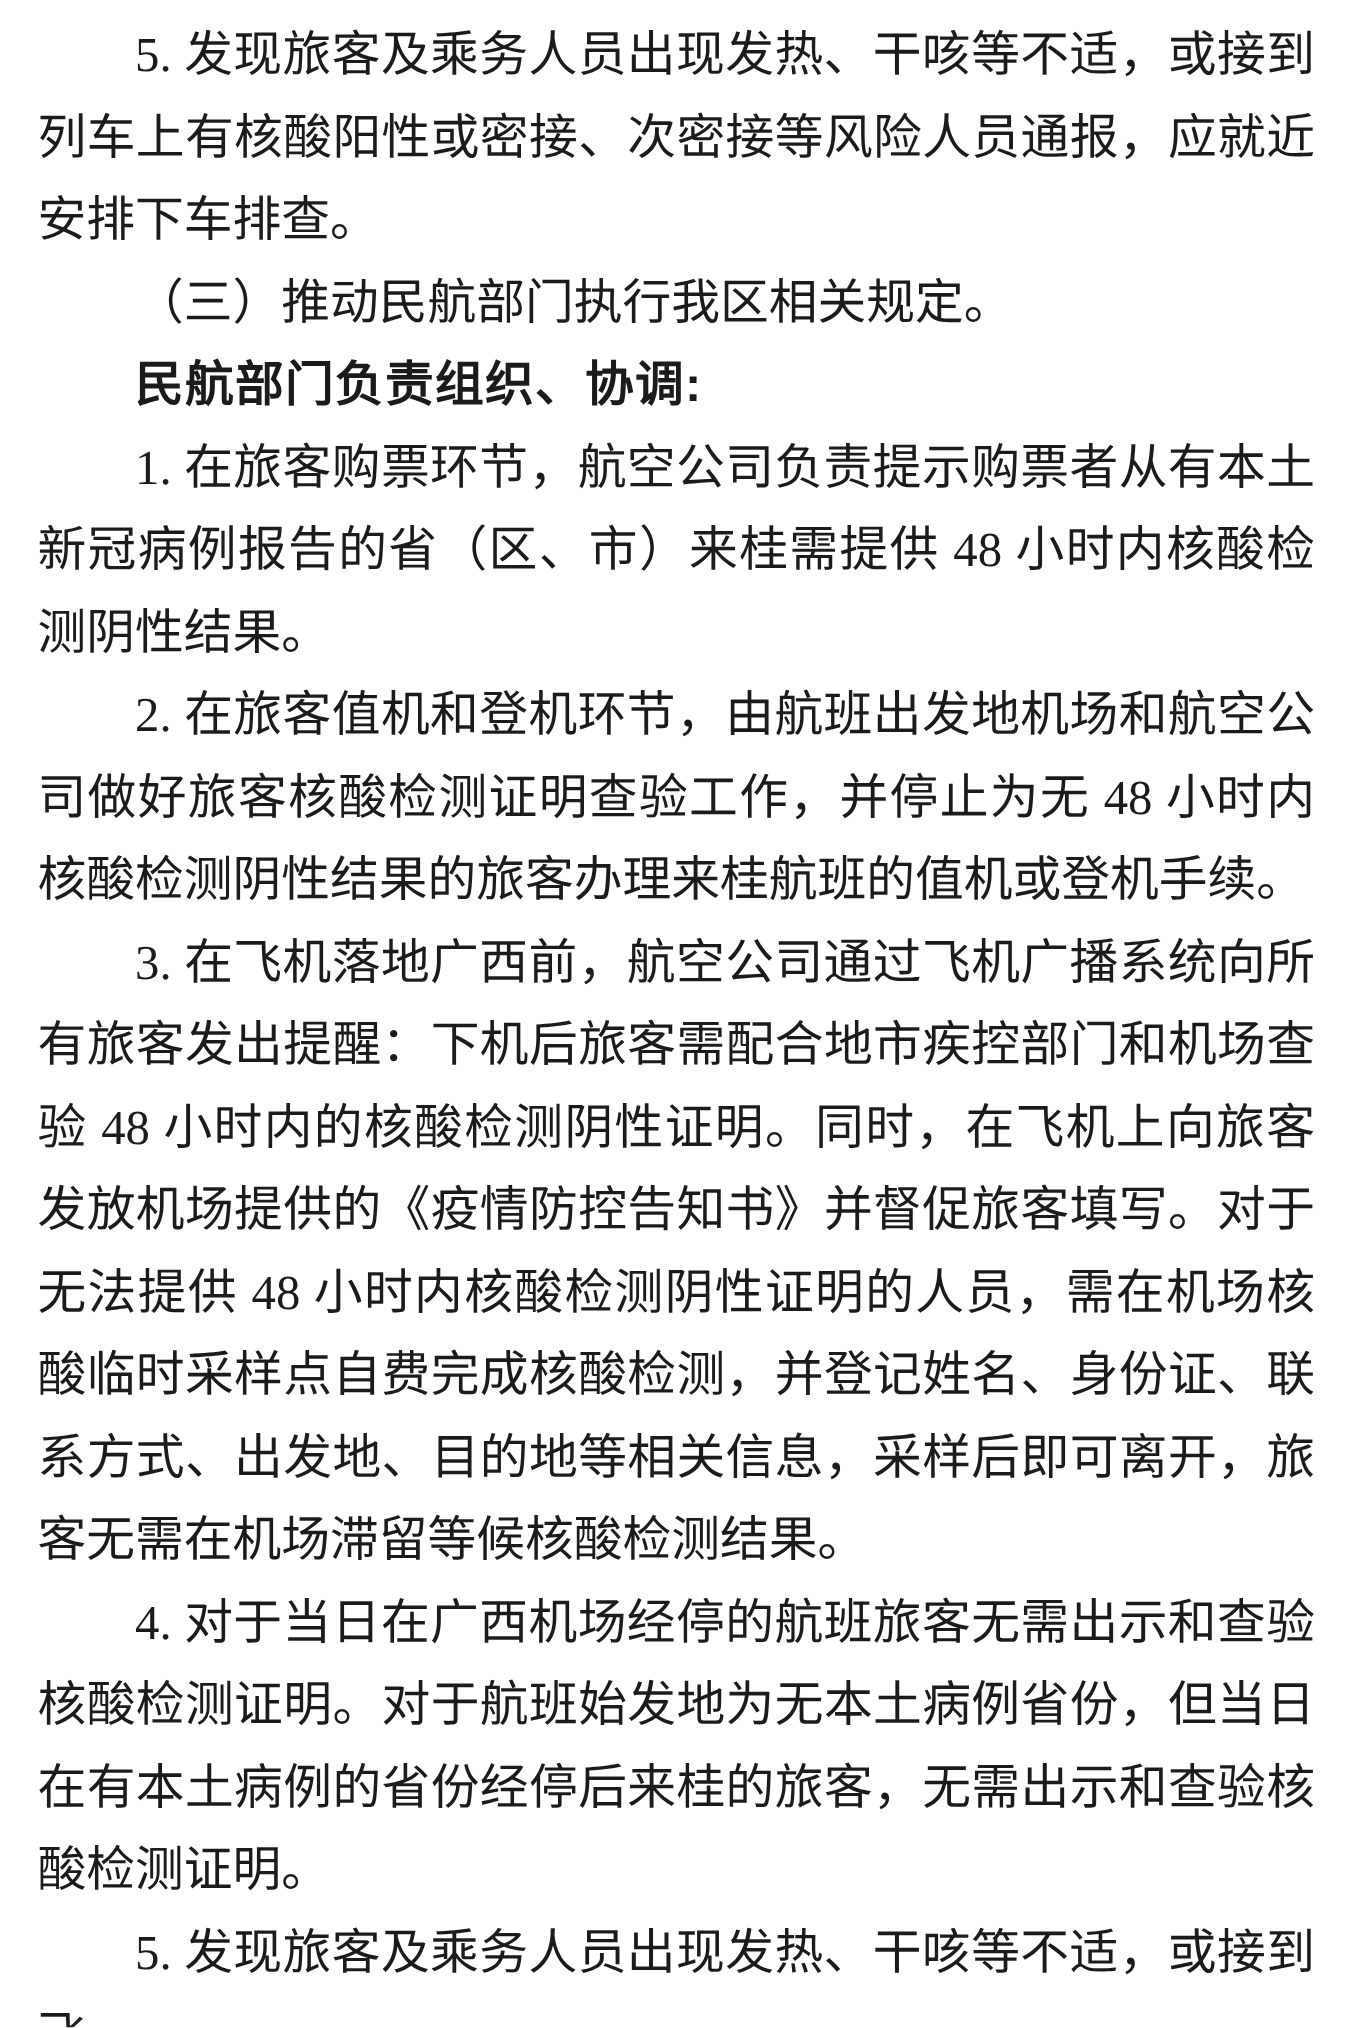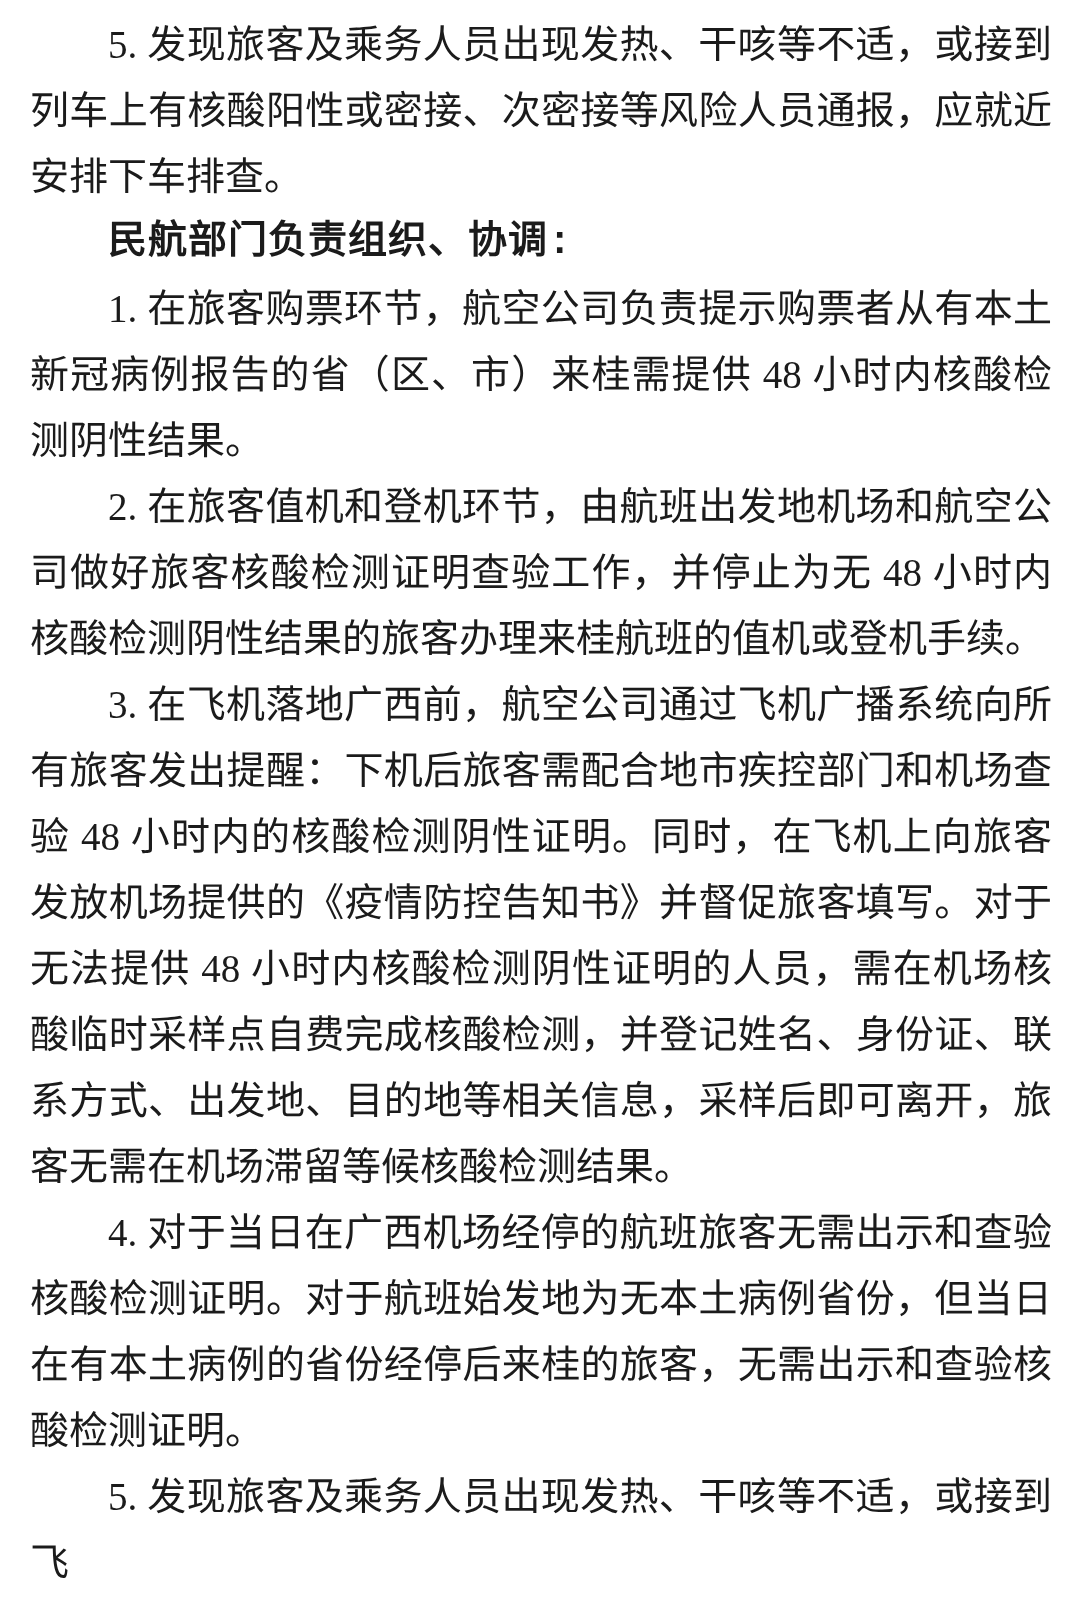--- a/index.html
+++ b/index.html
@@ -29,31 +29,32 @@
   }
   .doc p {
     margin: 0;
     padding: 0;
     text-indent: 2em;
   }
   .doc p.heading-kai {
     font-weight: 500;
   }
   .doc p.heading-bold {
-    font-family: Liberation Mono, monospace;
+    font-family: Liberation Sans, sans-serif;
     font-weight: bold;
     letter-spacing: 1px;
   }
 </style>
 </head>
 <body>
 
 <div class="page">
   <div class="doc">
     <p class="body">5. 发现旅客及乘务人员出现发热、干咳等不适，或接到列车上有核酸阳性或密接、次密接等风险人员通报，应就近安排下车排查。</p>
+    <p class="heading-kai">（三）推动民航部门执行我区相关规定。</p>
     <p class="heading-bold">民航部门负责组织、协调:</p>
     <p class="body">1. 在旅客购票环节，航空公司负责提示购票者从有本土新冠病例报告的省（区、市）来桂需提供 48 小时内核酸检测阴性结果。</p>
     <p class="body">2. 在旅客值机和登机环节，由航班出发地机场和航空公司做好旅客核酸检测证明查验工作，并停止为无 48 小时内核酸检测阴性结果的旅客办理来桂航班的值机或登机手续。</p>
     <p class="body">3. 在飞机落地广西前，航空公司通过飞机广播系统向所有旅客发出提醒：下机后旅客需配合地市疾控部门和机场查验 48 小时内的核酸检测阴性证明。同时，在飞机上向旅客发放机场提供的《疫情防控告知书》并督促旅客填写。对于无法提供 48 小时内核酸检测阴性证明的人员，需在机场核酸临时采样点自费完成核酸检测，并登记姓名、身份证、联系方式、出发地、目的地等相关信息，采样后即可离开，旅客无需在机场滞留等候核酸检测结果。</p>
     <p class="body">4. 对于当日在广西机场经停的航班旅客无需出示和查验核酸检测证明。对于航班始发地为无本土病例省份，但当日在有本土病例的省份经停后来桂的旅客，无需出示和查验核酸检测证明。</p>
     <p class="body">5. 发现旅客及乘务人员出现发热、干咳等不适，或接到飞</p>
   </div>
 </div>
 
 </body></html>

